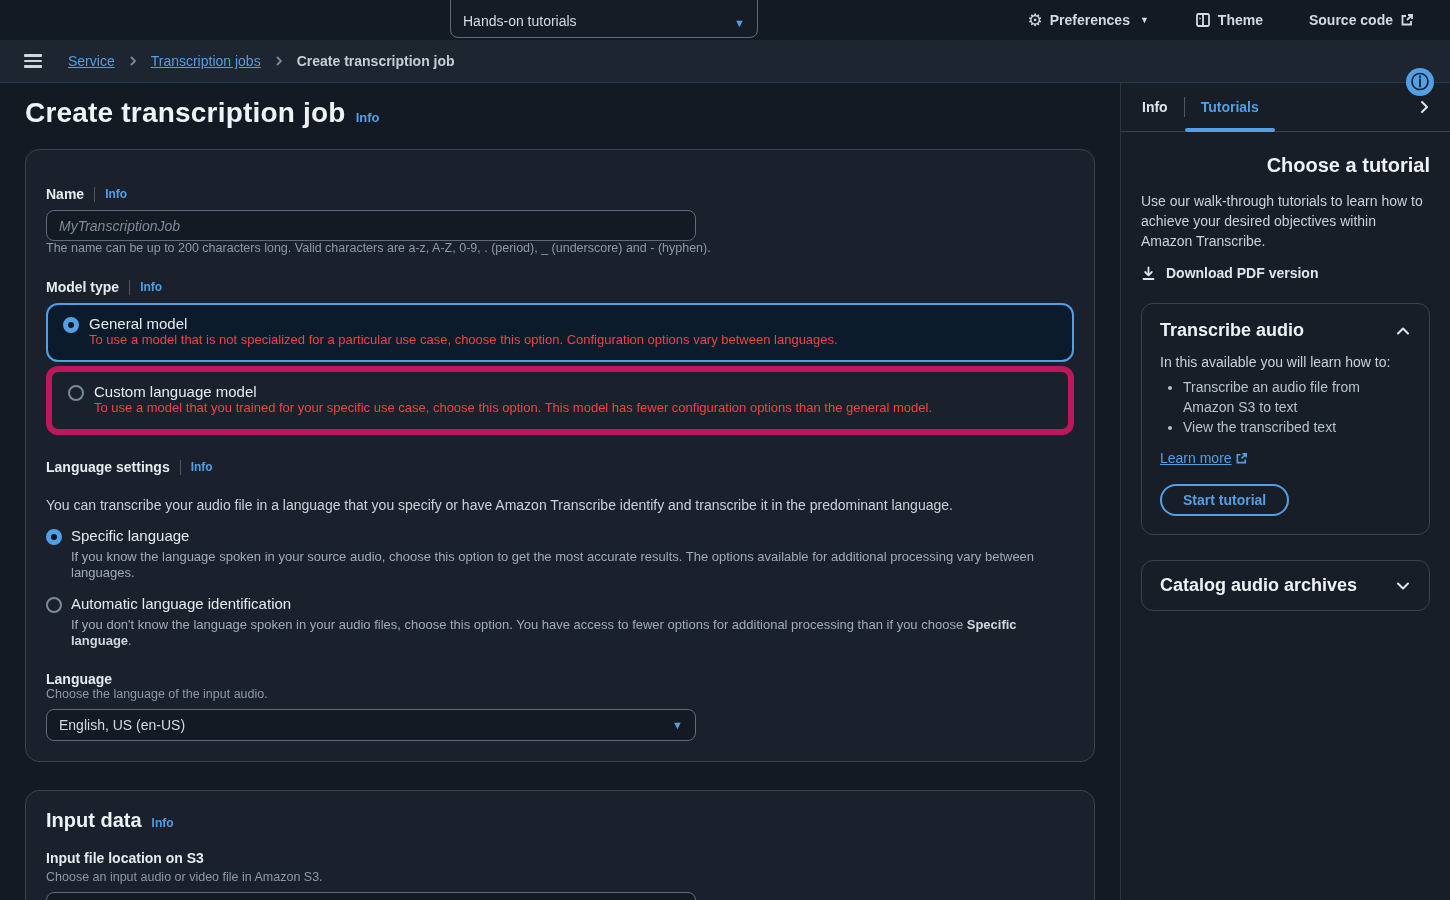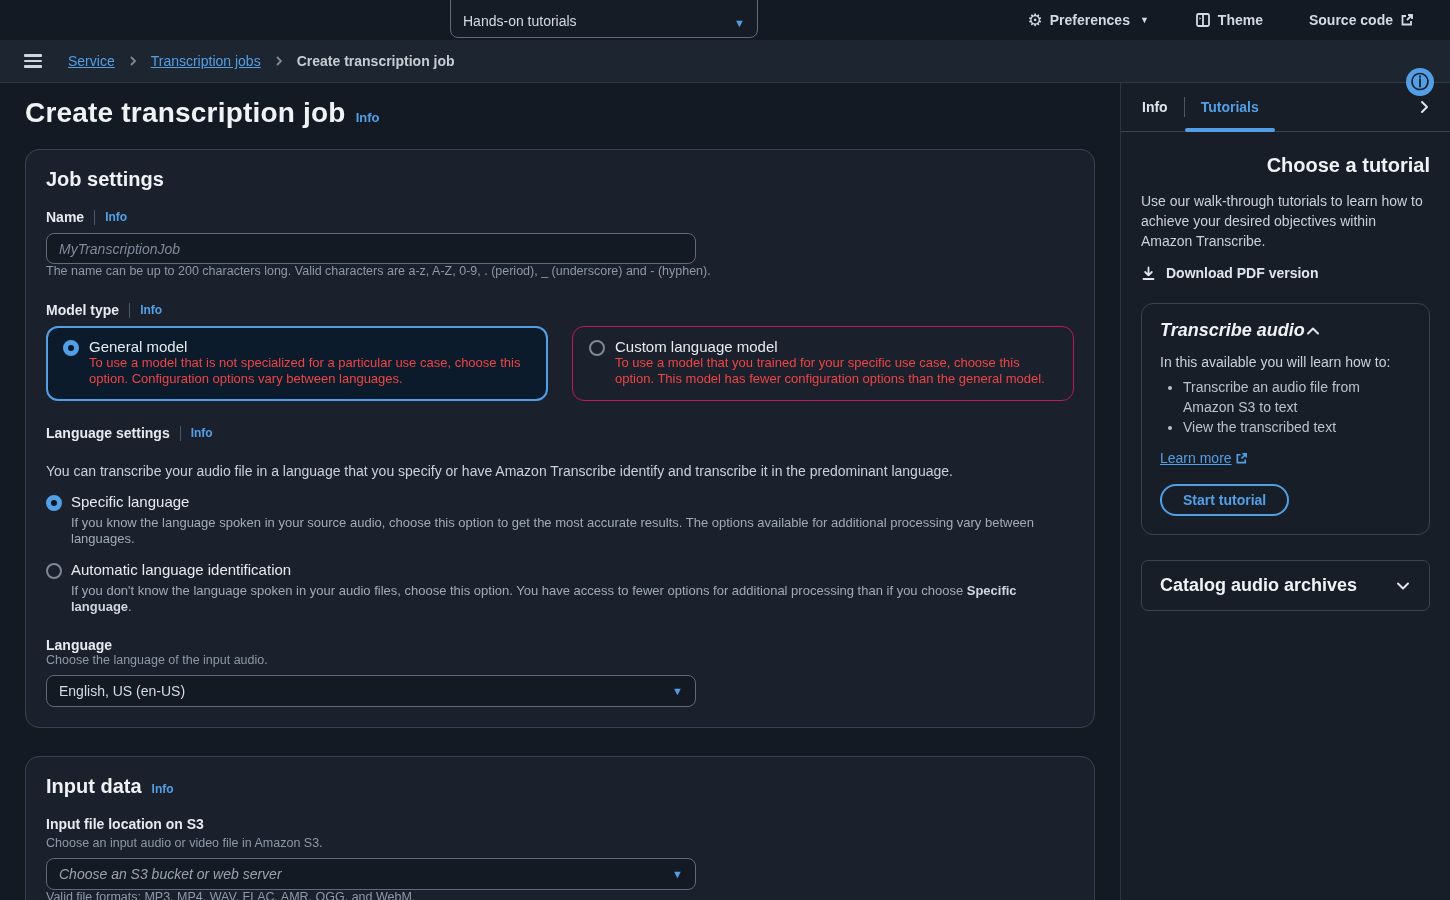--- a/index.html
+++ b/index.html
@@ -51,22 +51,22 @@
   .flabel { font-size:14px; font-weight:700; color:#e6ebf0; }
   .vdiv { width:1px; height:15px; background:#4b5766; }
   .info-sm { color:#539fe5; font-size:12px; font-weight:700; cursor:pointer; }
   .text-input {
     display:block; margin-top:8px; width:650px; height:31px; border:1px solid #5f6b7a; border-radius:8px;
     background:#141a23; padding:0 12px; color:#d3dae2; font-size:14px; outline:none;
     font-family:"Liberation Sans","DejaVu Sans",sans-serif;
   }
   .text-input::placeholder { color:#7e8b9c; font-style:italic; }
   .help-text { font-size:12.5px; color:#8d99a8; }
-  .cards-row { display:flex; gap:24px; margin-top:8px; }
-  .option-card { flex:1; border:1px solid #be185d; border-radius:12px; padding:11px 16px 13px; display:flex; gap:10px; cursor:pointer; }
+  .cards-row { display:flex; gap:4px; margin-top:8px;flex-direction:column; }
+  .option-card { flex:1; border:6px solid #be185d; border-radius:12px; padding:11px 16px 13px; display:flex; gap:10px; cursor:pointer; }
   .option-card.selected { border:2px solid #539fe5; background:#0c1b2c; padding:10px 15px 12px; }
   .radio { width:16px; height:16px; border-radius:50%; border:2px solid #7d8998; flex:none; margin-top:2px; background:transparent; }
   .radio.selected { border:5px solid #539fe5; background:#0c1624; }
   .opt-title { font-size:15px; color:#e6ebf0; }
   .opt-desc { font-size:13px; color:#ef4444; margin-top:0; line-height:16px; }
   .section-desc { font-size:14px; color:#c9d1da; margin-top:22px; }
   .radio-row { display:flex; gap:9px; margin-top:14px; align-items:flex-start; }
   .radio-title { font-size:15px; color:#e6ebf0; }
   .radio-desc { margin:4px 0 0 25px; font-size:13px; color:#a0abb8; line-height:16px; max-width:1010px; }
   .radio-desc b { color:#cfd6dd; }
@@ -81,32 +81,32 @@
   .tab { display:flex; align-items:center; padding:0 16px; font-weight:700; color:#dfe5eb; cursor:pointer; position:relative; }
   .tab.active { color:#539fe5; }
   .tab.active::after { content:""; position:absolute; left:0; right:0; bottom:-1px; height:4px; background:#539fe5; border-radius:2px; }
   .tab-divider { width:1px; height:20px; background:#4b5766; align-self:center; }
   .panel-collapse { margin-left:auto; display:flex; align-items:center; padding-right:18px; cursor:pointer; }
   .hp-content { padding:22px 20px 0 20px; }
   .hp-heading { font-size:20px; font-weight:700; color:#f0f3f6;text-align:right; }
   .hp-desc { margin-top:14px; font-size:14px; line-height:20px; color:#c9d1da; }
   .download-row { margin-top:14px; display:flex; align-items:center; gap:10px; font-weight:700; color:#dfe5eb; cursor:pointer; }
   .tcard { margin-top:22px; border:1px solid #39434f; border-radius:12px; padding:16px 18px 18px; background:#171e28; }
-  .tcard-head { display:flex; justify-content:flex-start; align-items:center; cursor:pointer;font-style:italic; }
+  .tcard-head { display:flex; justify-content:space-between; align-items:center; cursor:pointer; }
   .tcard-title { font-size:18px; font-weight:700; color:#f0f3f6; }
   .tcard-intro { margin-top:13px; font-size:14px; color:#c9d1da; }
   ul.bullets { margin:7px 0 0 0; padding-left:23px; font-size:14px; line-height:20px; color:#b9c2cc; }
   .learn-more { margin-top:13px; display:inline-flex; gap:3px; align-items:center; color:#539fe5; cursor:pointer; }
   .learn-more .lbl { text-decoration:underline; }
   .start-btn {
     margin-top:18px; display:inline-block; border:2px solid #539fe5; color:#539fe5; font-weight:700; font-size:14px;
     border-radius:18px; padding:6px 21px; background:transparent; cursor:pointer;
     font-family:"Liberation Sans","DejaVu Sans",sans-serif;
   }
-  .ccard { margin-top:25px; border:1px solid #39434f; border-radius:7px; height:51px; display:flex; align-items:center; justify-content:space-between; padding:8px 18px; cursor:pointer; }
+  .ccard { margin-top:25px; border:1px solid #39434f; border-radius:12px; height:51px; display:flex; align-items:center; justify-content:space-between; padding:8px 18px; cursor:pointer; }
   .ccard-title { font-size:18px; font-weight:700; color:#f0f3f6; }
 </style>
 </head>
 <body>
 
 <div class="topbar">
   <div class="tut-select">
     <span>Hands-on tutorials</span>
     <span class="caret">▼</span>
   </div>
@@ -158,21 +158,20 @@
   </div>
 </div>
 
 <div class="main">
   <div class="title-row">
     <h1>Create transcription job</h1>
     <span class="info-link">Info</span>
   </div>
 
   <div class="panel">
-    <h2>Job settings</h2>
 
     <div class="label-row mt18">
       <span class="flabel">Name</span>
       <span class="vdiv"></span>
       <span class="info-sm">Info</span>
     </div>
     <input class="text-input" type="text" placeholder="MyTranscriptionJob" style="">
     <div class="help-text">The name can be up to 200 characters long. Valid characters are a-z, A-Z, 0-9, . (period), _ (underscore) and - (hyphen).</div>
 
     <div class="label-row mt24">

